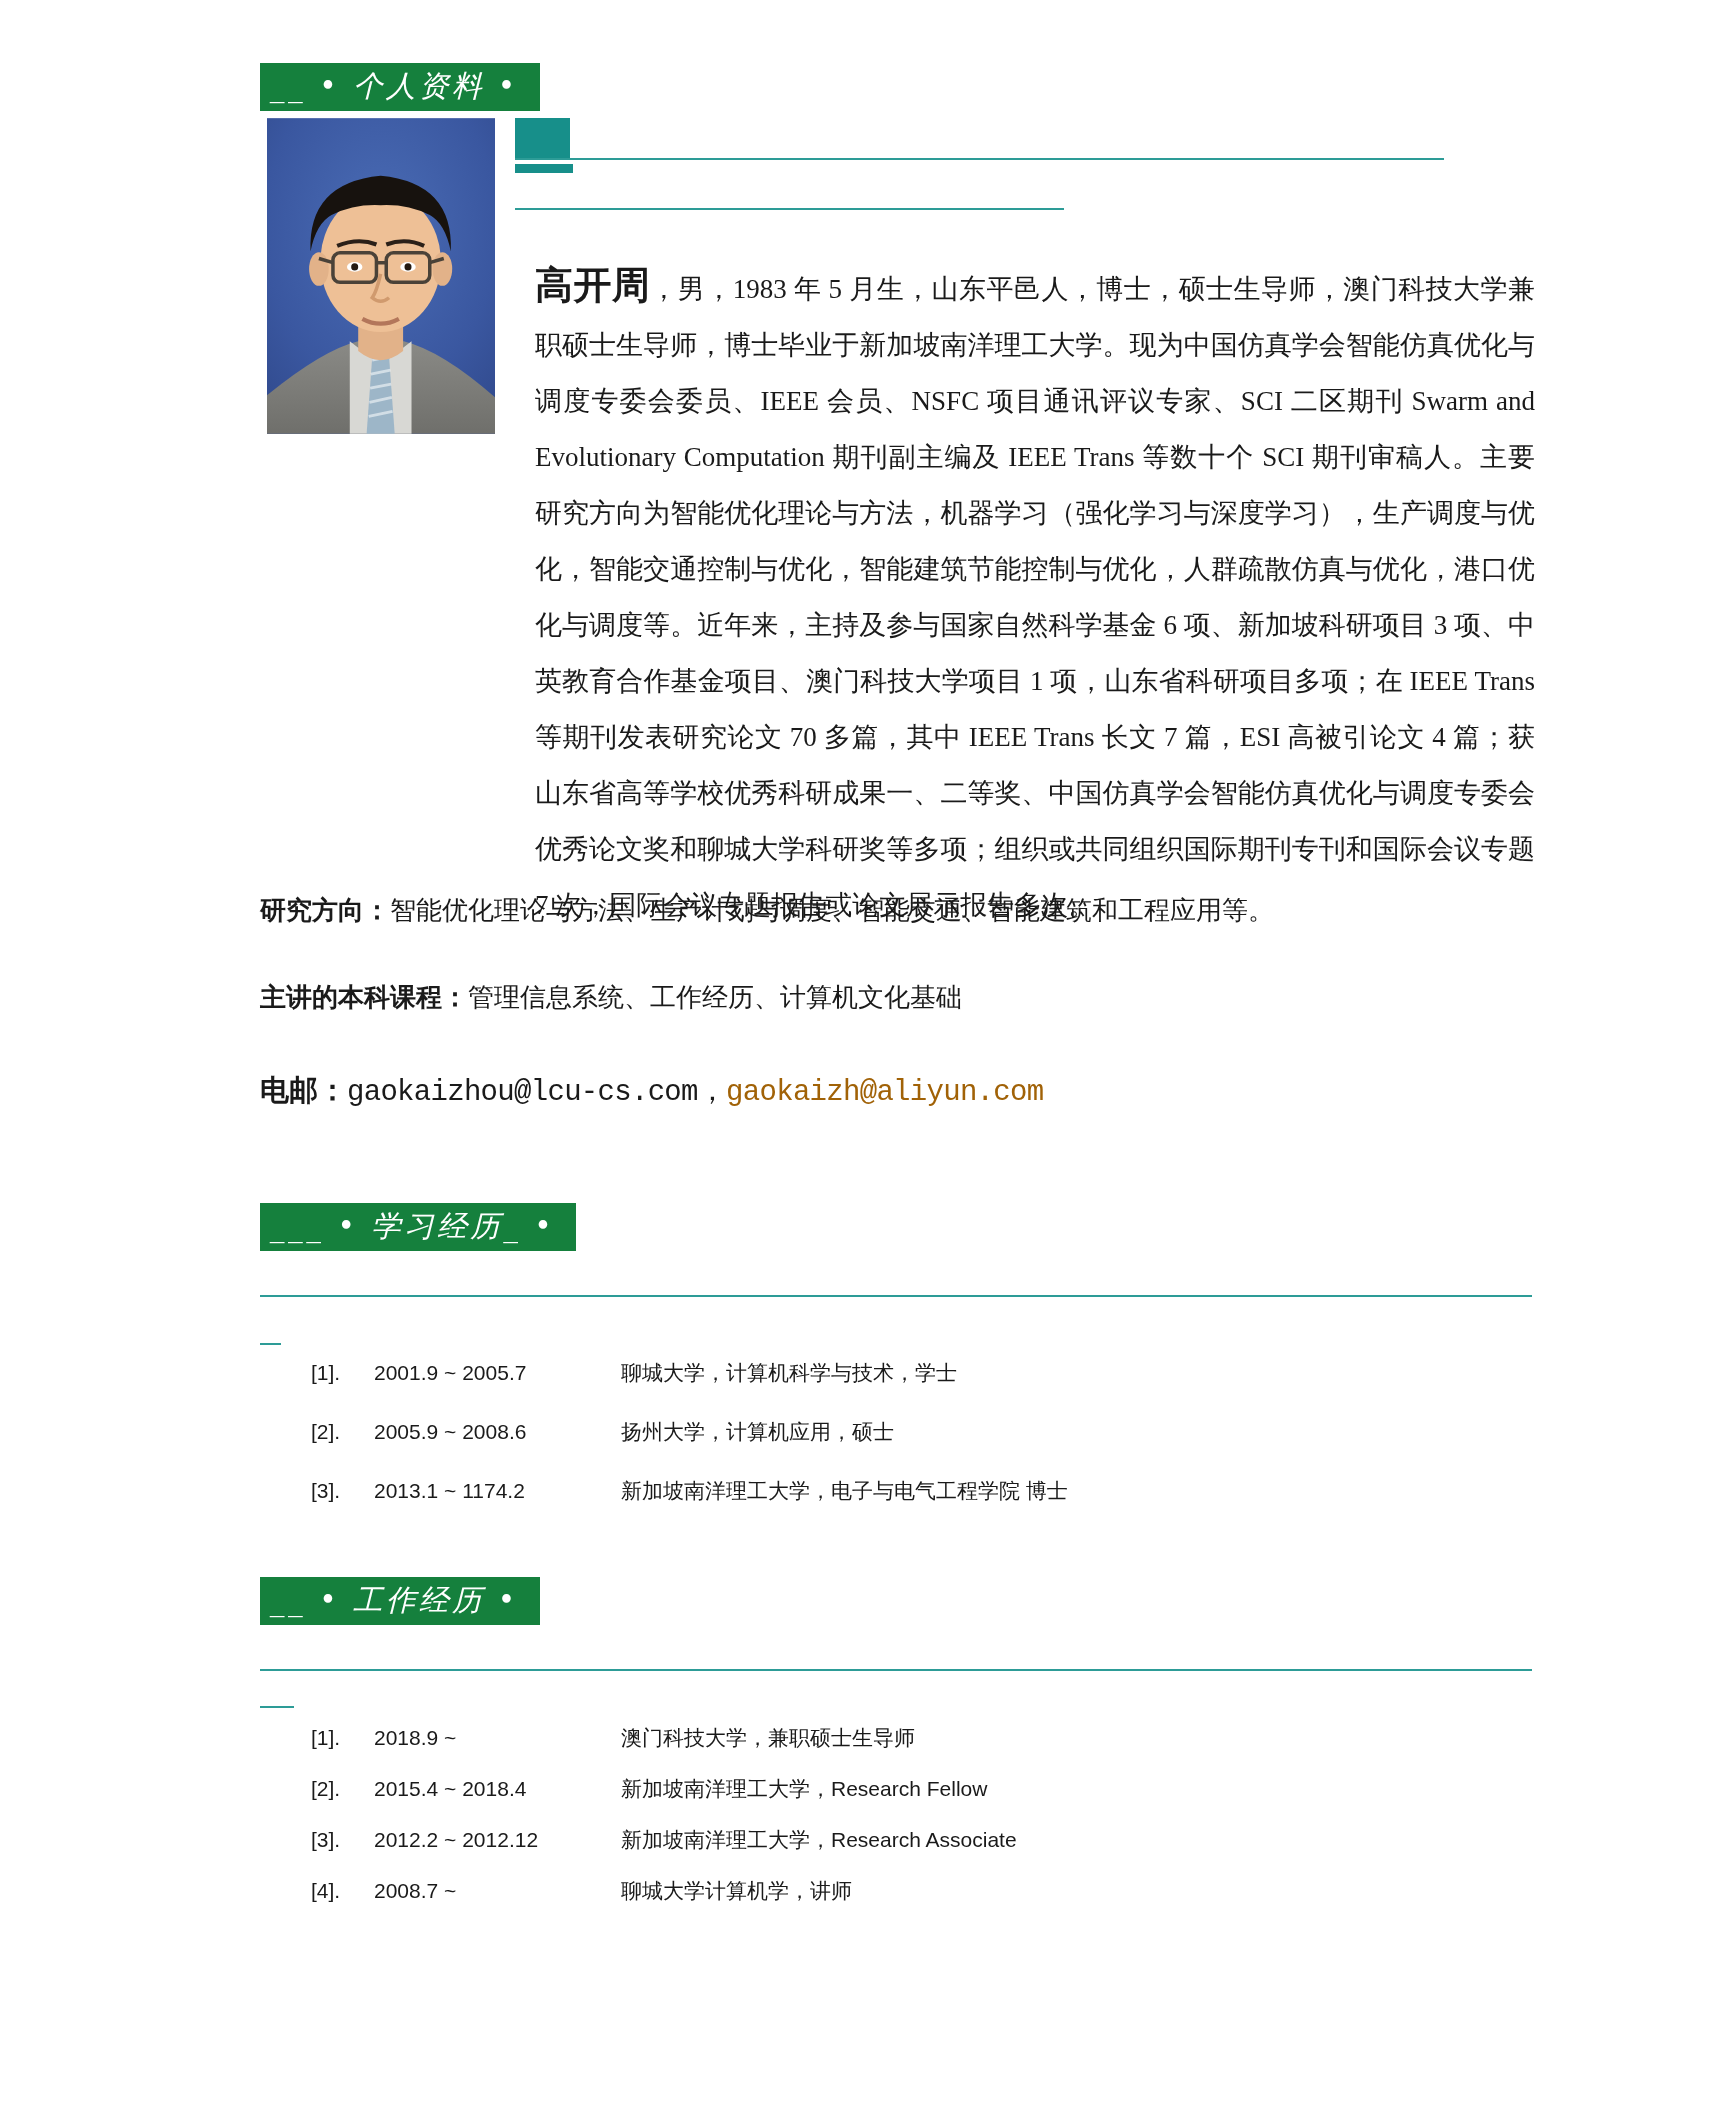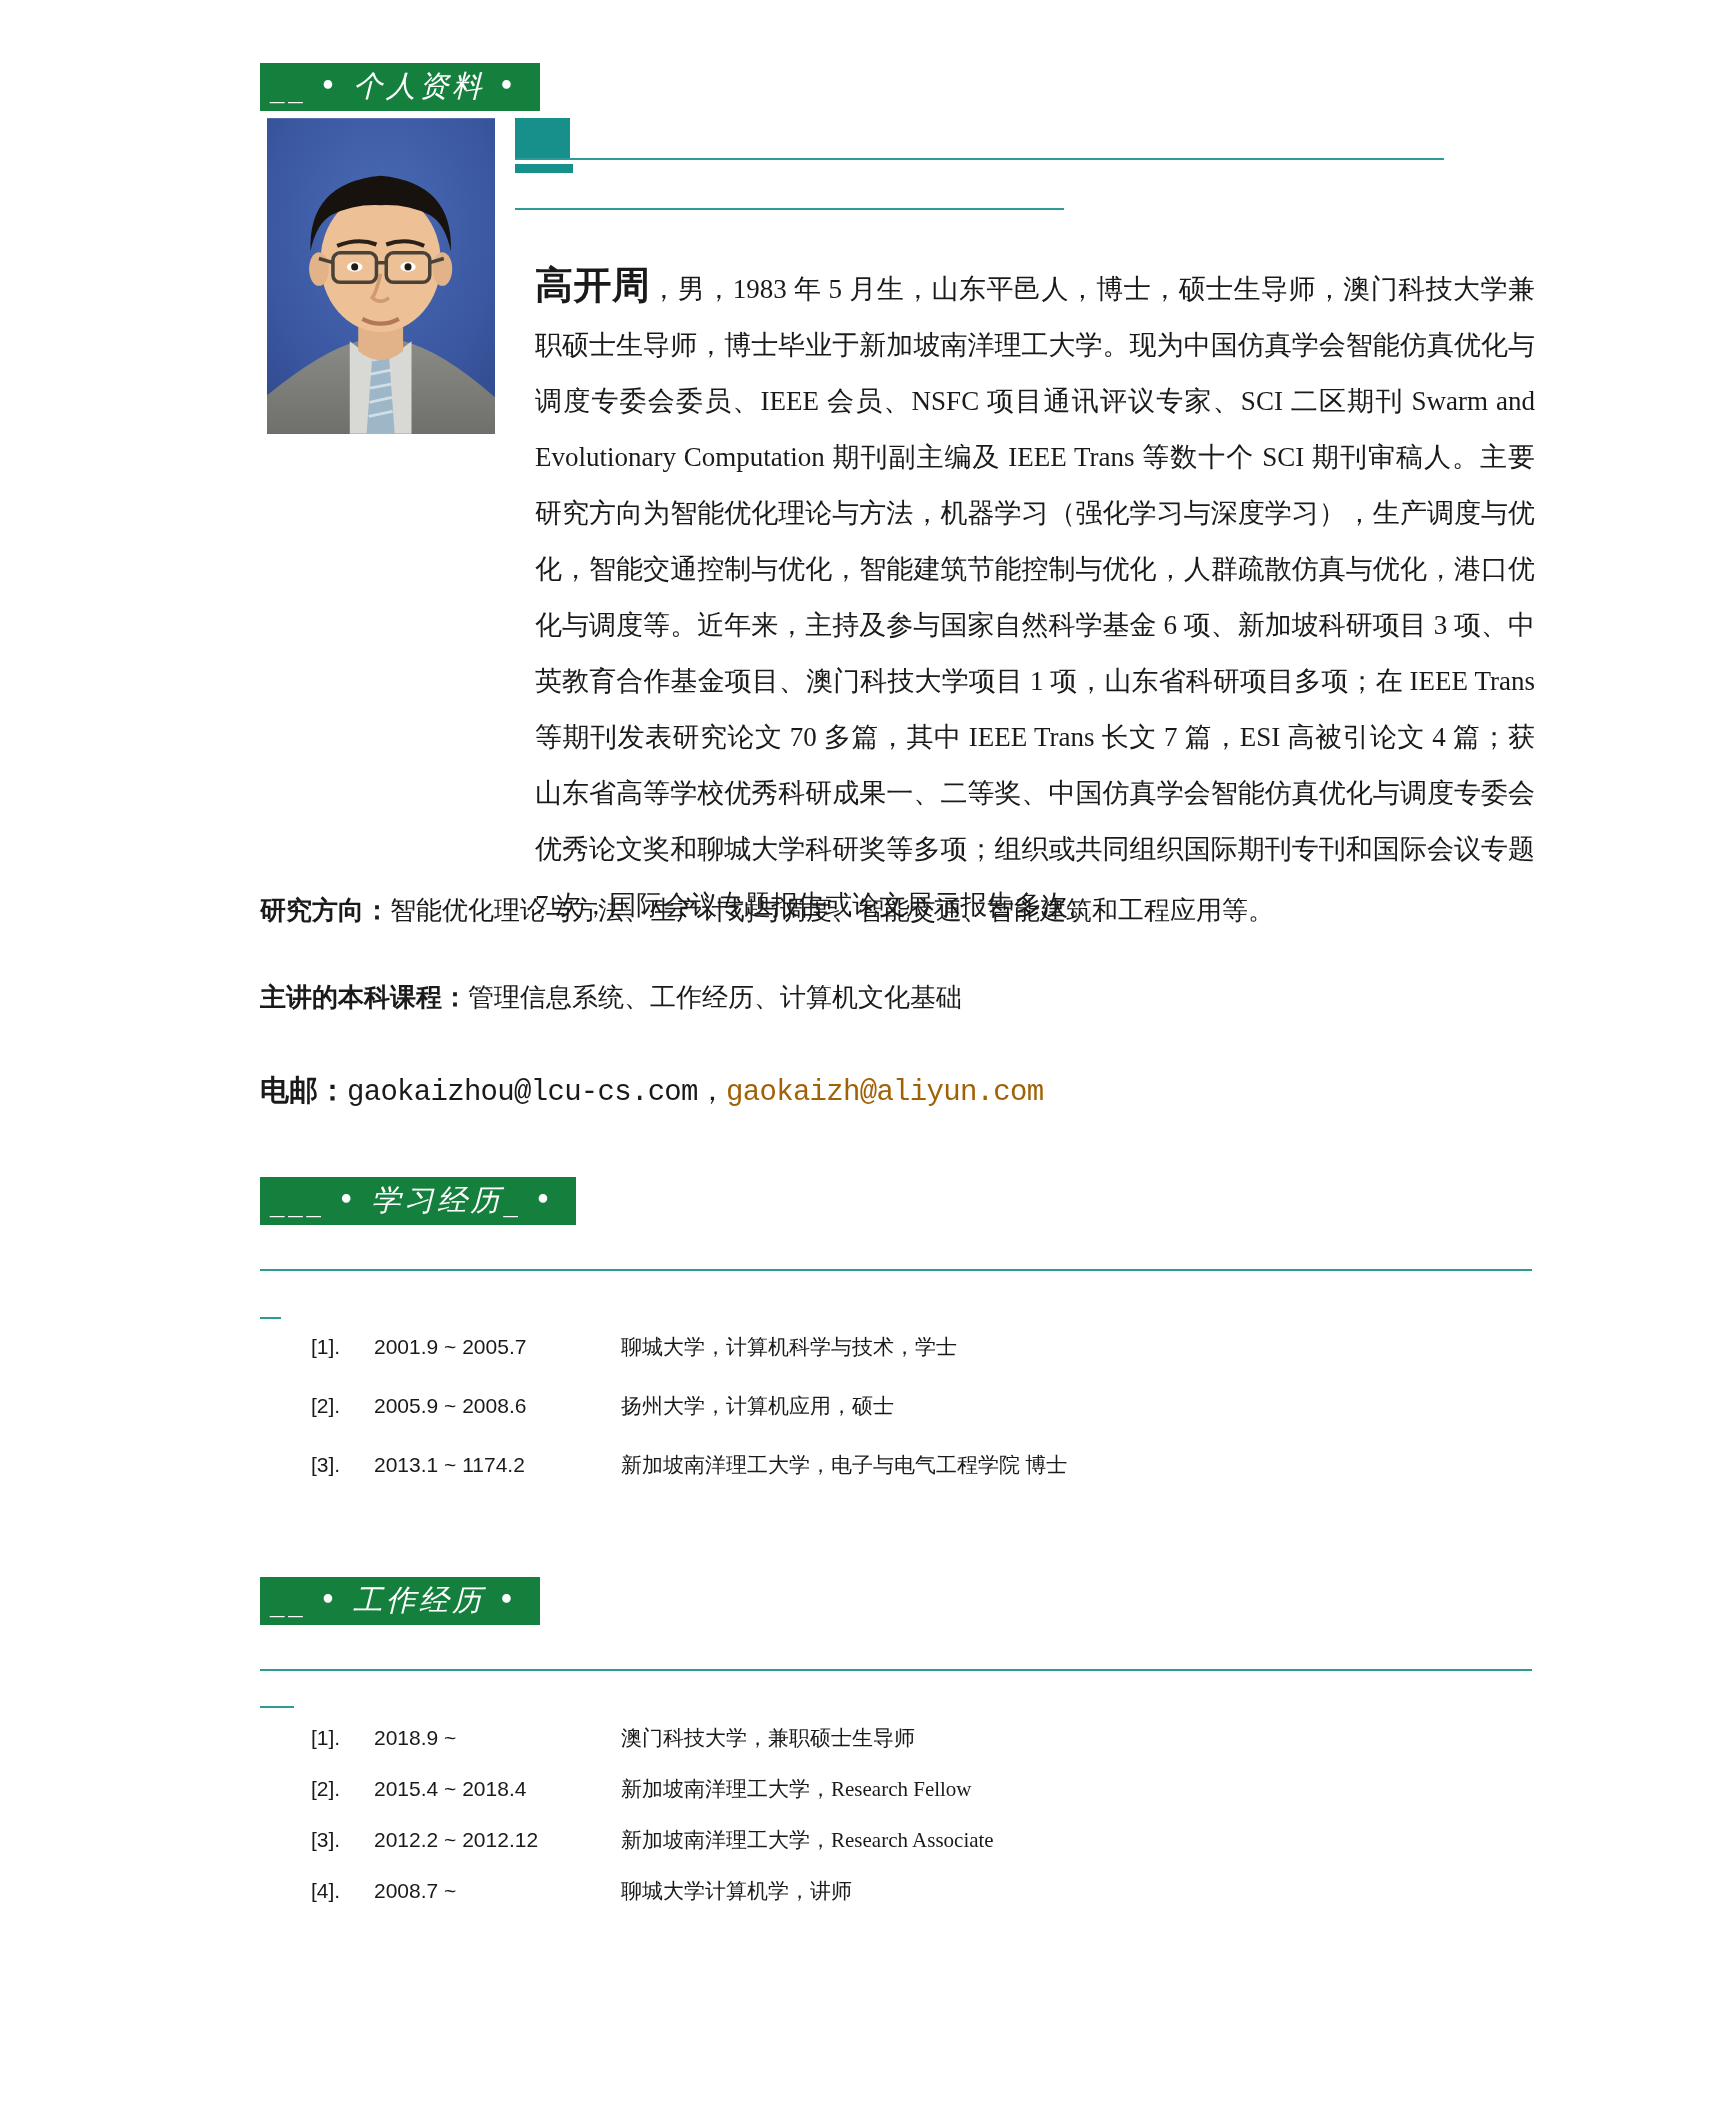--- a/index.html
+++ b/index.html
@@ -81,21 +81,21 @@
   .work-row{height:51px;}
   .row-marker{
     width:63px;
     font-family:"Liberation Sans", sans-serif;
   }
   .row-period{
     width:247px;
     font-family:"Liberation Sans", sans-serif;
   }
   .row-detail{
-    font-family:Liberation Serif, serif;
+    font-family:Liberation Sans, sans-serif;
     white-space:nowrap;
   }
 </style>
 </head>
 <body>
 
 <div class="page">
 
   <div class="sec" style="top:63px;">
     <div class="badge">__ • 个人资料 •</div>
@@ -162,21 +162,21 @@
   </div>
 
   <div class="sec info-line" style="top:978px;">
     <span class="info-label">主讲的本科课程：</span><span>管理信息系统、工作经历、计算机文化基础</span>
   </div>
 
   <div class="sec email-line" style="top:1069px;">
     <span class="email-label">电邮：</span><span>gaokaizhou@lcu-cs.com</span><span>，</span><span class="email-link">gaokaizh@aliyun.com</span>
   </div>
 
-  <div class="sec" style="top:1177px;">
+  <div class="sec" style="top:1203px;">
     <div class="badge">___ • 学习经历_ •</div>
     <div class="rule" style="margin-top:44px;width:1272px;"></div>
     <div class="dash" style="margin-top:46px;width:21px;"></div>
     <div class="list-rows">
       <div class="list-row edu-row">
         <span class="row-marker">[1].</span>
         <span class="row-period">2001.9 ~ 2005.7</span>
         <span class="row-detail">聊城大学，计算机科学与技术，学士</span>
       </div>
       <div class="list-row edu-row">

